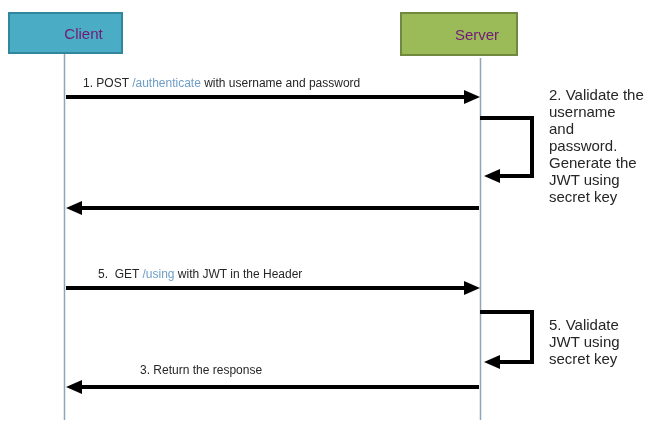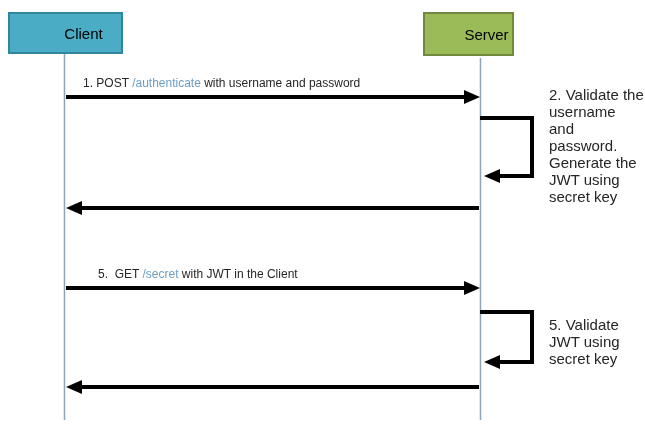--- a/index.html
+++ b/index.html
@@ -2,28 +2,28 @@
 <html style="--link: #6d9dc5; --text: #262626; --arrow: #000000; --lifeline: #8fa5b8; --client-fill: #4bacc6; --client-border: #31859c; --server-fill: #9bbb59; --server-border: #71893f;"><head>
 <meta charset="utf-8">
 <style>
   html, body { margin:0; padding:0; background:#ffffff; }
   .canvas {
     position:relative; width:645px; height:428px; background:#ffffff;
     font-family:"Liberation Sans", sans-serif; overflow:hidden;
   }
   .actor {
     position:absolute; display:flex; align-items:center; justify-content:center;
-    color:#000000; font-size:15px; box-sizing:border-box;padding-left:36px;
+    color:#701a75; font-size:15px; box-sizing:border-box;padding-left:36px;
   }
   .actor-client {
     left:8px; top:12px; width:115px; height:42px;
     background:var(--client-fill); border:2px solid var(--client-border);
   }
   .actor-server {
-    left:423px; top:12px; width:91px; height:44px;
+    left:400px; top:12px; width:118px; height:44px;
     background:var(--server-fill); border:2px solid var(--server-border);
   }
   svg.wires { position:absolute; left:0; top:0; width:645px; height:428px; display:block; }
   .lifeline { stroke:var(--lifeline); stroke-width:1.5; }
   .arrow-line { stroke:var(--arrow); stroke-width:4; fill:none; }
   .arrow-head { fill:var(--arrow); stroke:none; }
   .msg {
     position:absolute; font-size:12px; color:var(--text);
     white-space:pre; line-height:18px;
   }
@@ -83,22 +83,23 @@
   <div class="actor actor-client">
     <span>Client</span>
   </div>
   <div class="actor actor-server">
     <span>Server</span>
   </div>
 
   <div class="msg msg-1"><span>1. POST </span><span class="link">/authenticate</span><span> with username and password</span></div>
 
 
-  <div class="msg msg-3"><span>5.  GET </span><span class="link">/secret</span><span> with JWT in the Client</span></div>
+  <div class="msg msg-3"><span>5.  GET </span><span class="link">/using</span><span> with JWT in the Header</span></div>
 
+  <div class="msg msg-4"><span>3. Return the response</span></div>
 
   <div class="note note-1">2. Validate the
 username and
 password.
 Generate the
 JWT using
 secret key</div>
   <div class="note note-2">5. Validate
 JWT using
 secret key</div>

